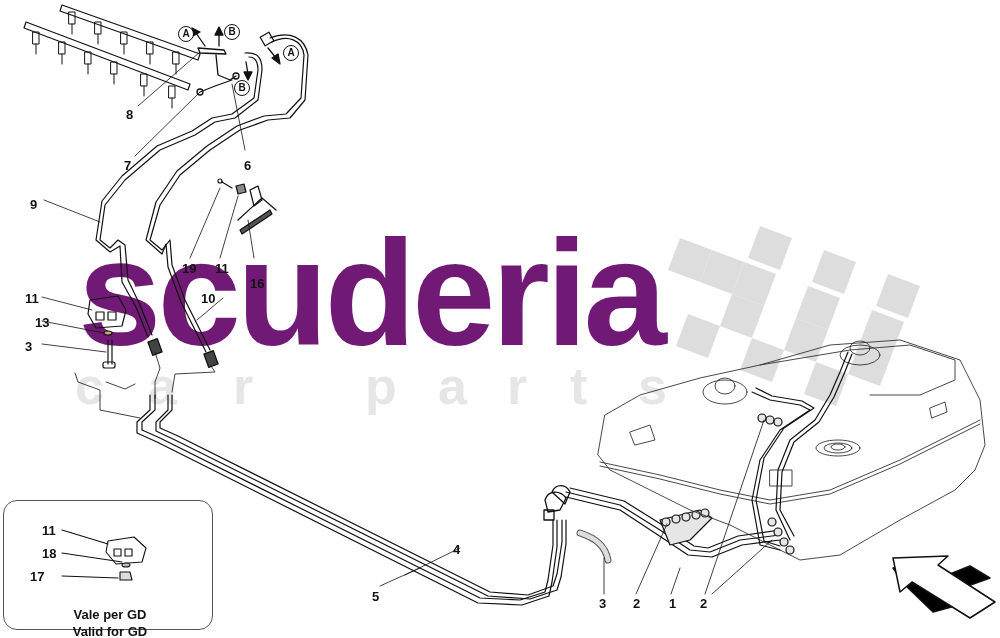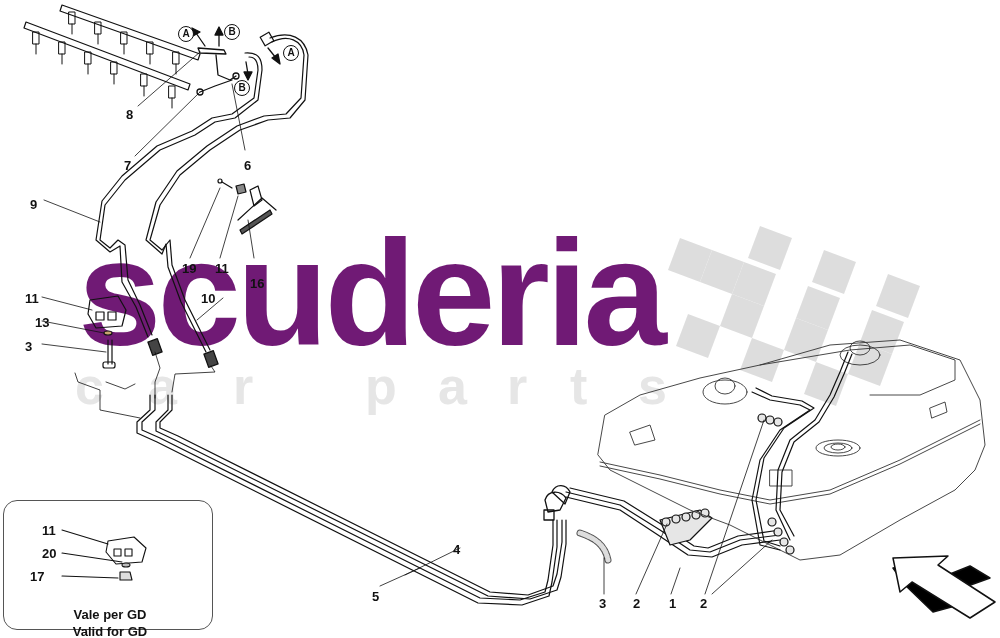--- a/index.html
+++ b/index.html
@@ -302,18 +302,18 @@
   <div class="callout" style="left:201px;top:292px">10</div>
   <div class="callout" style="left:25px;top:292px">11</div>
   <div class="callout" style="left:25px;top:340px">3</div>
   <div class="callout" style="left:35px;top:316px">13</div>
   <div class="callout" style="left:215px;top:262px">11</div>
   <div class="callout" style="left:182px;top:262px">19</div>
   <div class="callout" style="left:250px;top:277px">16</div>
 
   <div class="inset"></div>
   <div class="callout" style="left:42px;top:524px">11</div>
-  <div class="callout" style="left:42px;top:547px">20</div>
+  <div class="callout" style="left:42px;top:547px">18</div>
   <div class="callout" style="left:30px;top:570px">17</div>
   <div class="cap-bg"></div>
   <div class="inset-cap inset-cap-1">Vale per GD</div>
   <div class="inset-cap inset-cap-2">Valid for GD</div>
 </div>
 
 </body></html>

